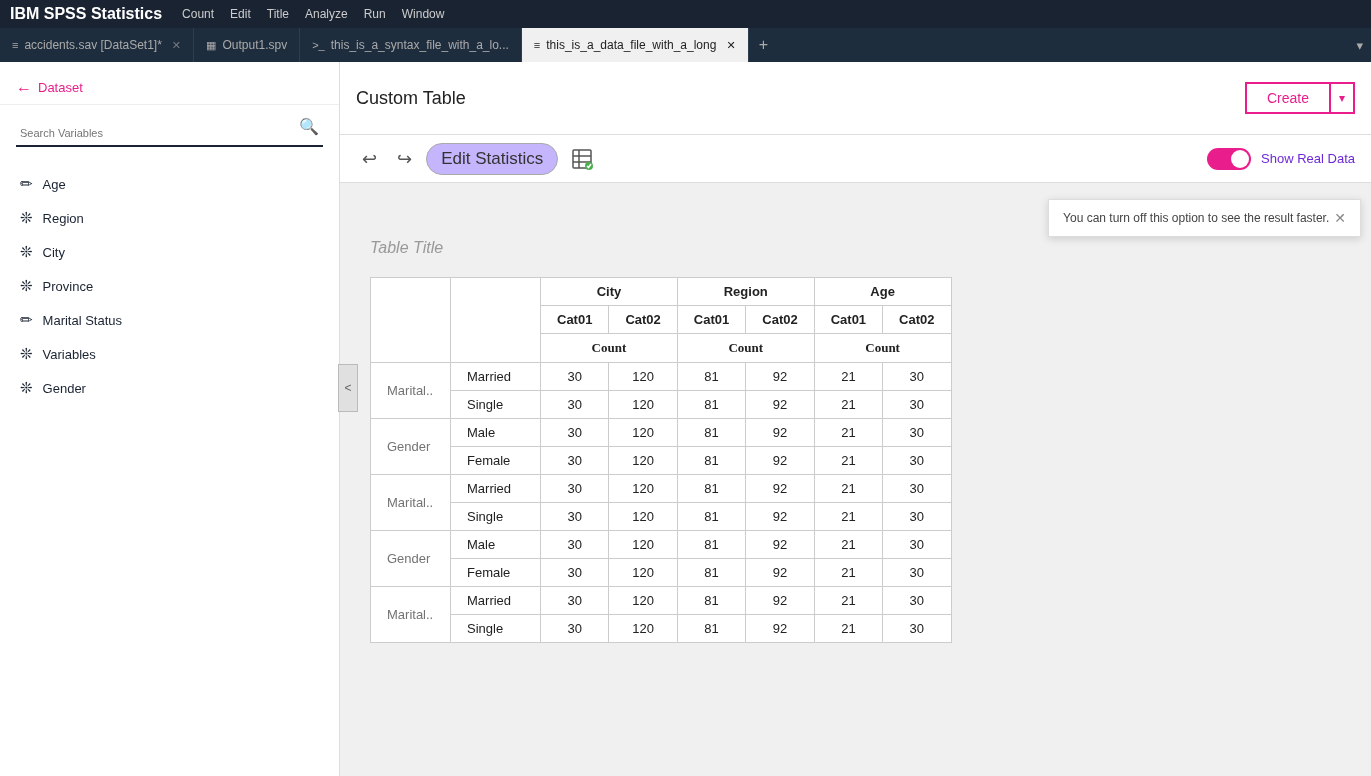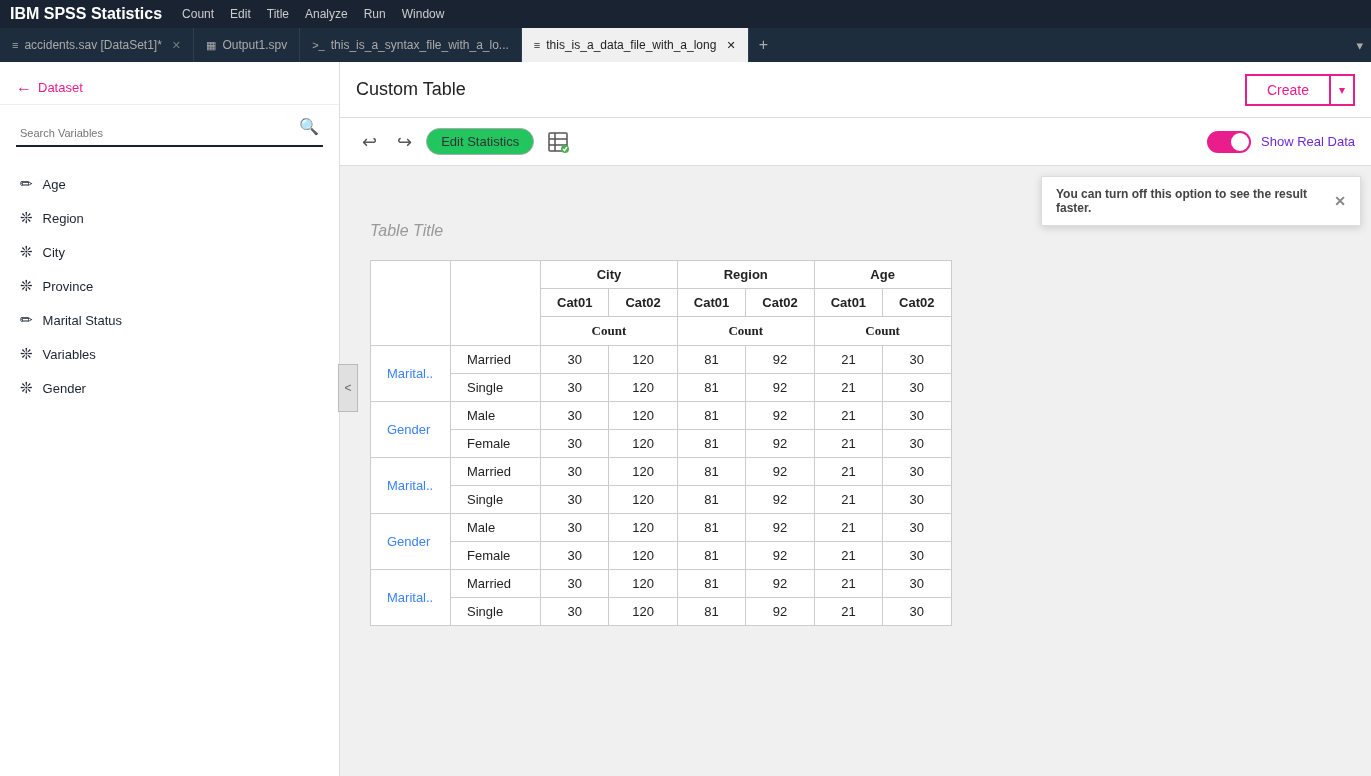--- a/index.html
+++ b/index.html
@@ -135,21 +135,21 @@
     }
 
     
     .content-header {
       background: white;
       border-bottom: 1px solid #ddd;
       display: flex;
       align-items: center;
       justify-content: space-between;
       padding: 0 16px;
-      height: 56px;
+      height: 73px;
     }
     .content-title {
       font-size: 18px;
       font-weight: 400;
       color: #222;
     }
     .create-btn-group {
       display: flex;
       align-items: stretch;
     }
@@ -189,23 +189,23 @@
       border: none;
       cursor: pointer;
       padding: 4px 6px;
       font-size: 18px;
       color: #555;
       display: flex;
       align-items: center;
     }
     .edit-stats-btn {
       border: 1px solid #aaa;
-      background: #22c55e;
+      background: #c4b5fd;
       color: #333;
-      font-size: 13px;
+      font-size: 17px;
       padding: 5px 14px;
       cursor: pointer;
       border-radius: 20px;
     }
     .table-icon-btn {
       font-size: 20px;
       color: #555;
       cursor: pointer;
       padding: 4px;
       display: flex;
@@ -241,34 +241,33 @@
     .table-area {
       flex: 1;
       overflow: auto;
       padding: 20px 30px;
       position: relative;
     }
 
     
     .tooltip-box {
       position: absolute;
-      top: 10px;
+      top: 16px;
       right: 10px;
       background: white;
       border: 1px solid #ddd;
       padding: 10px 14px;
       font-size: 12px;
       color: #444;
       box-shadow: 0 2px 8px rgba(0,0,0,0.15);
       display: flex;
       align-items: center;
       gap: 5px;
       z-index: 10;
       max-width: 320px;
-      font-weight: bold;
     }
     .tooltip-close {
       cursor: pointer;
       color: #888;
       font-size: 14px;
       flex-shrink: 0;
     }
 
     
     .table-title {
@@ -292,21 +291,21 @@
       color: #222;
     }
     .data-table th {
       background: white;
       font-weight: 700;
     }
     .data-table .row-header {
       text-align: left;
       background: white;
       font-weight: 400;
-      color: #3b82f6;
+      color: #737373;
       min-width: 80px;
     }
     .data-table .row-label {
       text-align: left;
       background: white;
       font-weight: 400;
       color: #222;
       white-space: nowrap;
     }
     .data-table .span-header {

